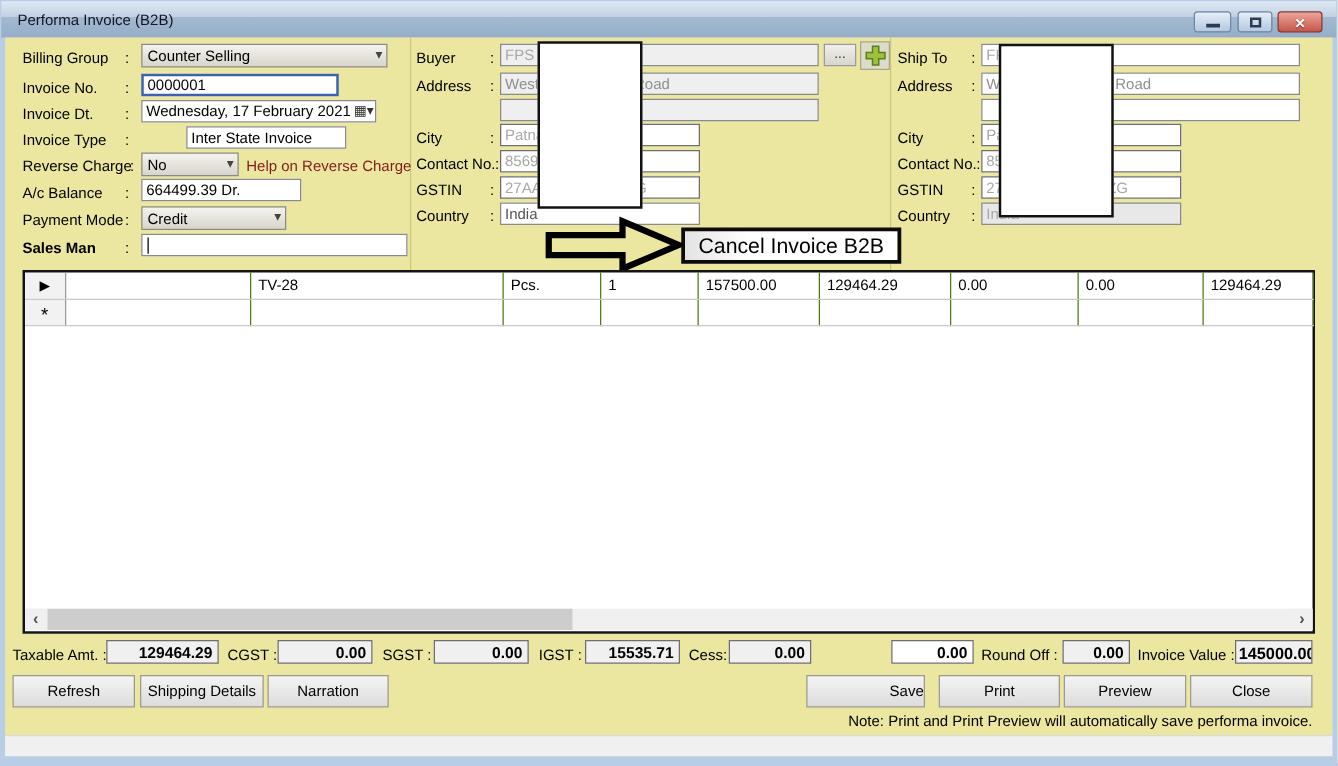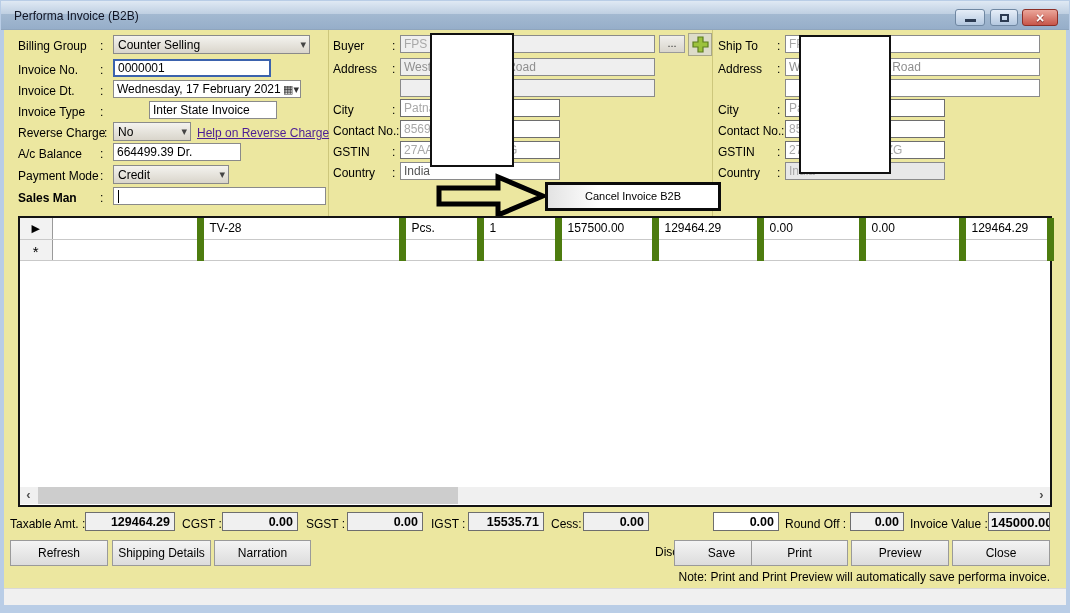--- a/index.html
+++ b/index.html
@@ -32,34 +32,34 @@
   .tb-focus { border:2px solid #3b62ad; line-height:12px; }
   .tb-gray { background:#efefef; }
   .combo { position:absolute; height:19px; background:linear-gradient(#f4f3ef,#d9d5cb); border:1px solid #8a8a8a; padding:2px 18px 2px 4px; line-height:14px; white-space:nowrap; }
   .combo .chev { position:absolute; right:3px; top:1px; color:#444; font-size:11px; }
   .faded { color:#a8a8a8; }
   .caret { position:absolute; left:4px; top:2px; width:1px; height:13px; background:#000; }
 
   .dtp { position:absolute; height:18px; background:#fff; border:1px solid #8a8a8a; padding:1px 3px; line-height:14px; }
   .dtp-icons { position:absolute; right:1px; top:1px; width:26px; height:14px; text-align:right; color:#333; font-size:11px; line-height:14px; }
 
-  .link { position:absolute; color:#4c1d95; text-decoration:underline; font-size:12px; cursor:pointer; white-space:nowrap; }
+  .link { position:absolute; color:#7f1d1d; font-size:12px; cursor:pointer; white-space:nowrap; }
 
   .smallbtn { position:absolute; height:18px; background:linear-gradient(#f0efec,#d8d5cc); border:1px solid #9a9a9a; text-align:center; line-height:15px; font-size:11px; color:#333; }
   .addbtn { position:absolute; width:24px; height:23px; background:#dddcc9; border:1px solid #a8a68a; display:flex; align-items:center; justify-content:center; }
 
   .redact { position:absolute; background:#fff; border:2px solid #111; }
 
-  .cancelbtn { position:absolute; left:545px; top:182px; width:176px; height:29px; background:linear-gradient(to right,#e3e3e3 0%,#ffffff 30%); border:3px solid #0b0b0b; text-align:center; line-height:23px; font-size:11px; color:#000; }
+  .cancelbtn { position:absolute; left:545px; top:182px; width:176px; height:29px; background:linear-gradient(to right,#e3e3e3 0%,#ffffff 30%); border:3px solid #0b0b0b; text-align:center; line-height:23px; font-size:17px; color:#000; }
   .arrow-anno { position:absolute; left:434px; top:173px; }
 
   .gridpanel { position:absolute; left:18px; top:216px; width:1034px; height:291px; background:#fff; border:2px solid #141414; }
   table.grid { border-collapse:collapse; table-layout:fixed; width:1030px; font-size:12px; }
   table.grid th { font-weight:normal; text-align:left; height:28px; padding:0 7px; border-right:1px solid #c9c9c9; border-bottom:1px solid #7e7e7e; background:#fff; overflow:hidden; white-space:nowrap; }
-  table.grid td { height:21px; padding:0 6px; border-right:7px solid #4d7c0f; border-bottom:1px solid #c9c9c9; background:#fff; overflow:hidden; white-space:nowrap; }
+  table.grid td { height:21px; padding:0 6px; border-right:1px solid #4d7c0f; border-bottom:1px solid #c9c9c9; background:#fff; overflow:hidden; white-space:nowrap; }
   table.grid .rowsel { background:#f2f2f2; border-right:1px solid #9a9a9a; text-align:center; padding:0; }
   td.selcell { background:#2a65c8; color:#fff; }
   .marker-cur { font-size:11px; }
   .marker-new { font-size:15px; line-height:10px; position:relative; top:3px; }
 
   .hscroll { position:absolute; left:0px; top:269px; width:1030px; height:17px; background:#f0f0f0; }
   .hs-arrow { position:absolute; top:0; width:17px; height:17px; color:#505050; font-size:13px; font-weight:bold; text-align:center; line-height:15px; background:#f0f0f0; }
   .hs-thumb { position:absolute; left:18px; top:0px; width:420px; height:17px; background:#cdcdcd; }
 
   .totlbl { position:absolute; top:517px; font-size:12px; white-space:nowrap; }
@@ -266,21 +266,21 @@
   <span class="totlbl" style="left:655px;margin-top:28px;">Discount :</span>
   <div class="totbox totbox-edit" style="left:713px; width:66px;">0.00</div>
   <span class="totlbl" style="left:785px;">Round Off :</span>
   <div class="totbox" style="left:850px; width:54px;">0.00</div>
   <span class="totlbl" style="left:910px;">Invoice Value :</span>
   <div class="totbox" style="left:988px; width:62px; font-size:13px;">145000.00</div>
 
   <div class="btn" style="left:10px; width:98px;">Refresh</div>
   <div class="btn" style="left:112px; width:99px;">Shipping Details</div>
   <div class="btn" style="left:214px; width:97px;">Narration</div>
-  <div class="btn" style="left:674px; width:95px;">Save</div>
+  <div class="btn" style="left:645px; width:95px;text-align:right;">Save</div>
   <div class="btn" style="left:751px; width:97px;">Print</div>
   <div class="btn" style="left:851px; width:98px;">Preview</div>
   <div class="btn" style="left:952px; width:98px;">Close</div>
 
   <span class="note">Note: Print and Print Preview will automatically save performa invoice.</span>
 
   <div class="statusstrip"></div>
 </div>
 
 </body></html>

